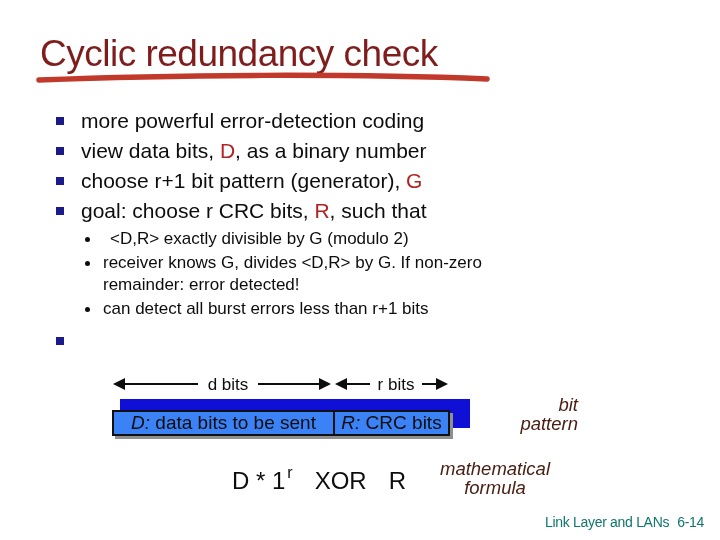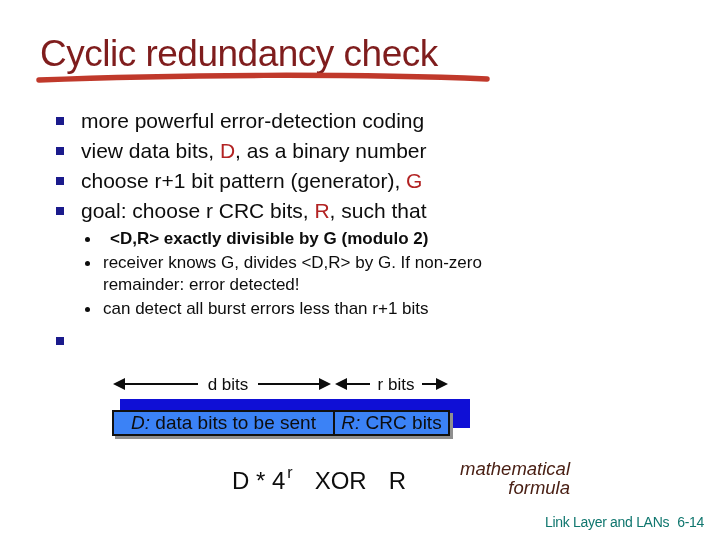--- a/index.html
+++ b/index.html
@@ -24,21 +24,21 @@
   }
   .red{color:#B22222;}
   ul.sub{list-style:none;margin:2px 0 0 30px;padding:0;}
   ul.sub>li{
     display:flex;align-items:flex-start;font-size:17px;line-height:22.5px;color:#0d0d0d;
   }
   ul.sub>li+li{margin-top:1px;}
   .dot{
     flex:0 0 auto;width:5px;height:5px;border-radius:50%;background:#0d0d0d;margin:9px 13px 0 0;
   }
-  .pad-s1{padding-left:7px;font-weight:bold;}
+  .pad-s1{padding-left:7px;}
   li.wide{margin-top:6px;}
   
   .arrows-svg{position:absolute;left:112px;top:371px;}
   .arrow-label{font-size:17px;fill:#0d0d0d;}
   .bar{
     position:absolute;left:120px;top:399px;width:350px;height:29px;background:#0F0FD6;
   }
   .boxes{
     position:absolute;left:112px;top:410px;display:flex;z-index:2;
   }
@@ -47,21 +47,21 @@
     font-size:19px;text-align:center;box-shadow:3px 3px 0 #8f8f8f;white-space:nowrap;
   }
   .bitbox.d{width:219px;}
   .bitbox.r{width:113px;margin-left:-2px;text-align:center;}
   .itl{font-style:italic;}
   .side-label{
     position:absolute;font-size:18.5px;line-height:18.5px;font-style:italic;
     color:#4A2015;text-align:right;
   }
   .lbl-bit{left:478px;top:396px;width:100px;}
-  .lbl-math{left:420px;top:460px;width:150px;}
+  .lbl-math{left:420px;top:460px;width:150px;text-align:center;}
   .formula{
     position:absolute;left:232px;top:464px;font-size:24px;color:#0d0d0d;white-space:nowrap;
   }
   .formula sup{font-size:16px;vertical-align:11px;margin-left:2px;}
   .gap{margin-left:22px;}
   
   .footer{
     position:absolute;right:16px;top:514px;font-size:14px;letter-spacing:-0.3px;
     color:#0f766e;white-space:nowrap;padding-left:40px;
   }
@@ -138,23 +138,27 @@
     <text class="arrow-label" x="284" y="19" text-anchor="middle">r bits</text>
   </svg>
 
   <div class="bar"></div>
 
   <div class="boxes">
     <div class="bitbox d"><span class="itl">D:</span><span> data bits to be sent</span></div>
     <div class="bitbox r"><span class="itl">R:</span><span> CRC bits</span></div>
   </div>
 
+  <div class="side-label lbl-bit">
+    <span>bit</span><br>
+    <span>pattern</span>
+  </div>
 
   <div class="formula">
-    <span>D * 4</span><sup>r</sup><span class="gap">XOR</span><span class="gap">R</span>
+    <span>D * 1</span><sup>r</sup><span class="gap">XOR</span><span class="gap">R</span>
   </div>
 
   <div class="side-label lbl-math">
     <span>mathematical</span><br>
     <span>formula</span>
   </div>
 
   <div class="footer">
     <span>Link Layer and LANs</span><span class="page">6-14</span>
   </div>

